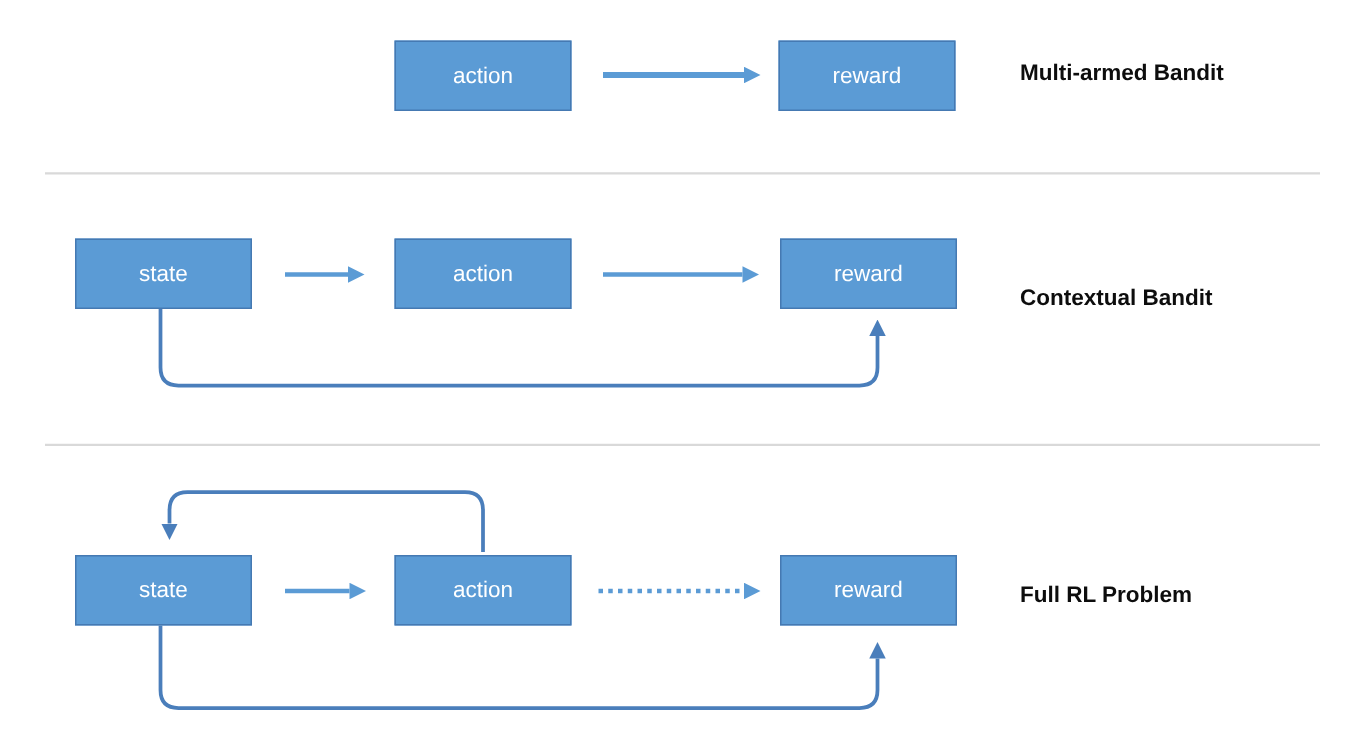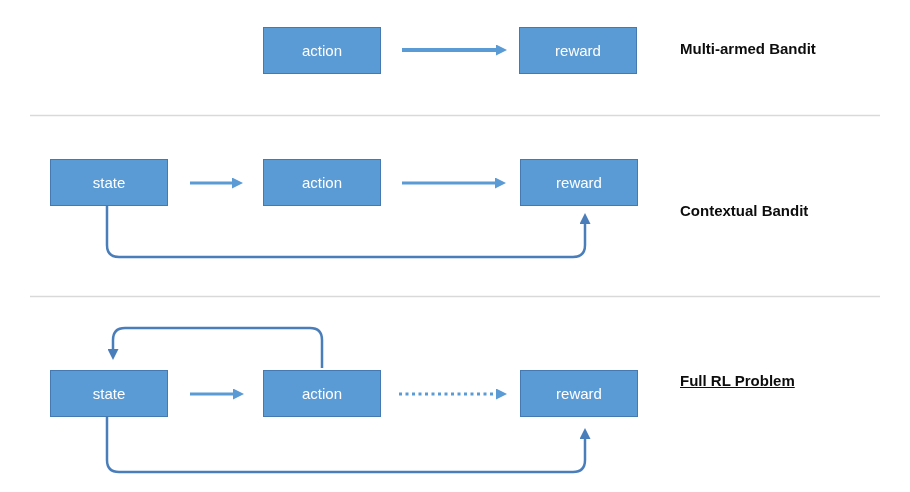--- a/index.html
+++ b/index.html
@@ -31,22 +31,22 @@
   .b-r3-reward{left:520px;top:370px;}
   .row-label{
     position:absolute;
     left:680px;
     font-weight:bold;
     font-size:15px;
     color:#0d0d0d;
     white-space:nowrap;
   }
   .lab-r1{top:40px;}
-  .lab-r2{top:202px;text-align:right;}
-  .lab-r3{top:372px;text-decoration:underline;}
+  .lab-r2{top:190px;text-align:right;}
+  .lab-r3{top:388px;}
 </style>
 </head>
 <body>
 
 <div class="canvas">
 
   <svg class="layer" width="910" height="492" viewBox="0 0 910 492">
     <defs>
       <marker id="mLight" viewBox="0 0 10 10" refX="0" refY="5" markerWidth="12" markerHeight="11" orient="auto" markerUnits="userSpaceOnUse">
         <path d="M0,0 L10,5 L0,10 Z" fill="#5b9bd5"></path>

